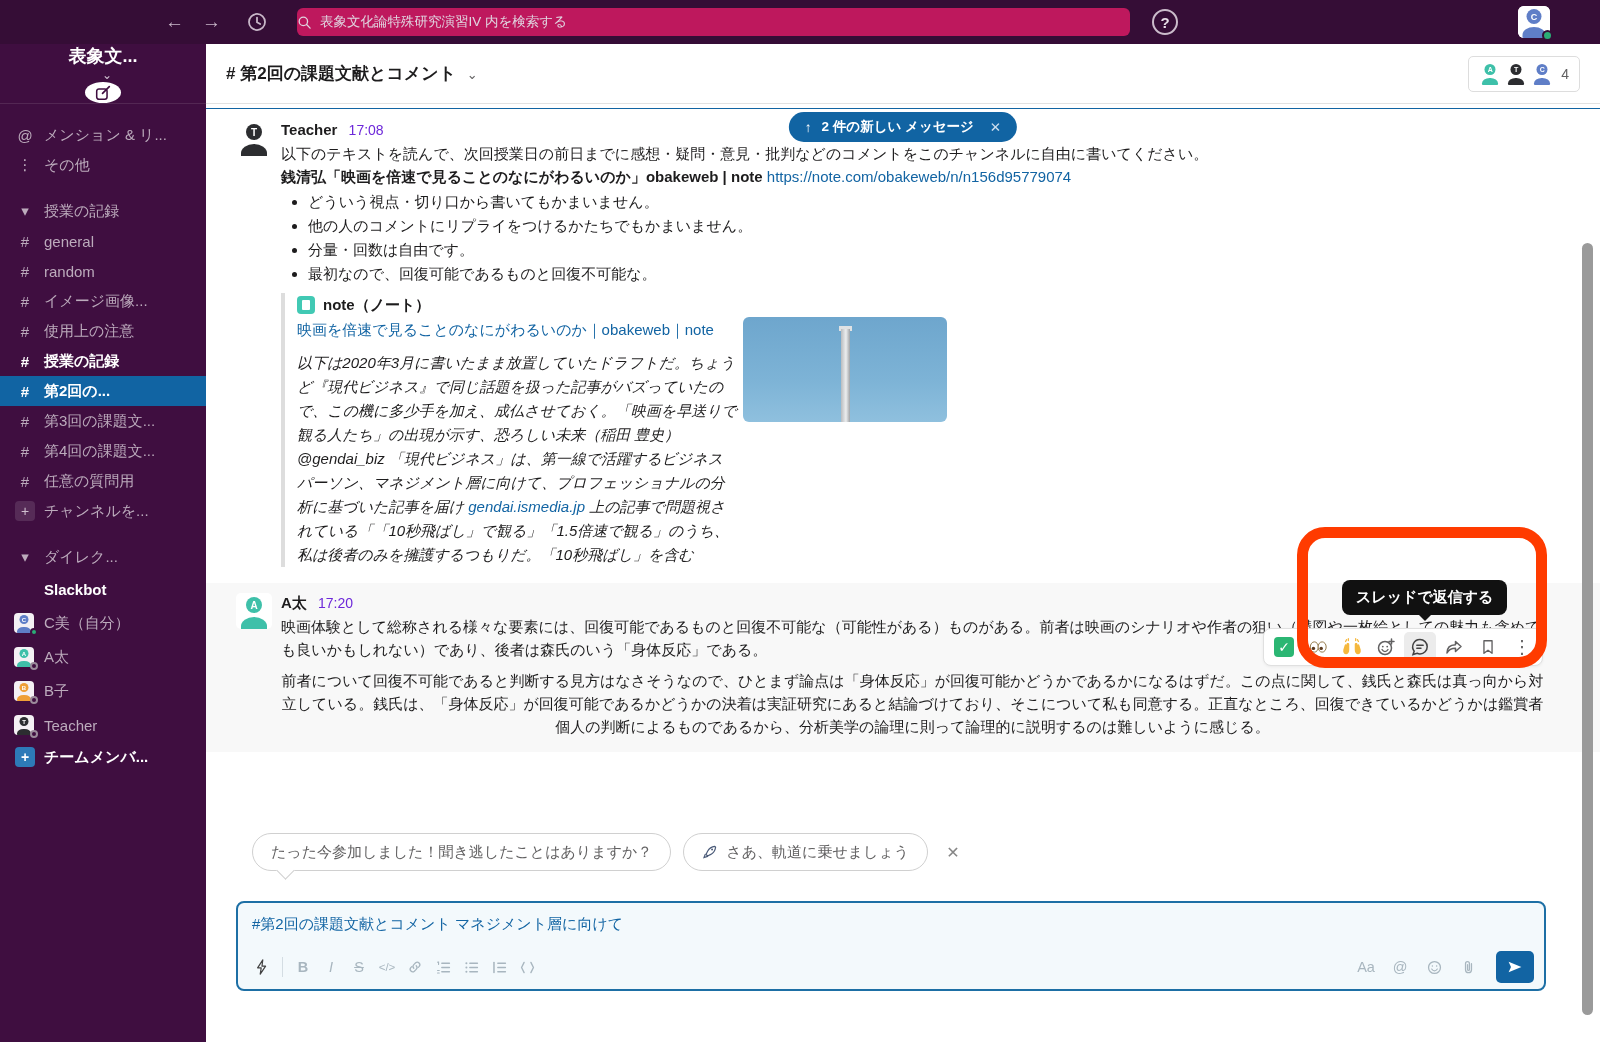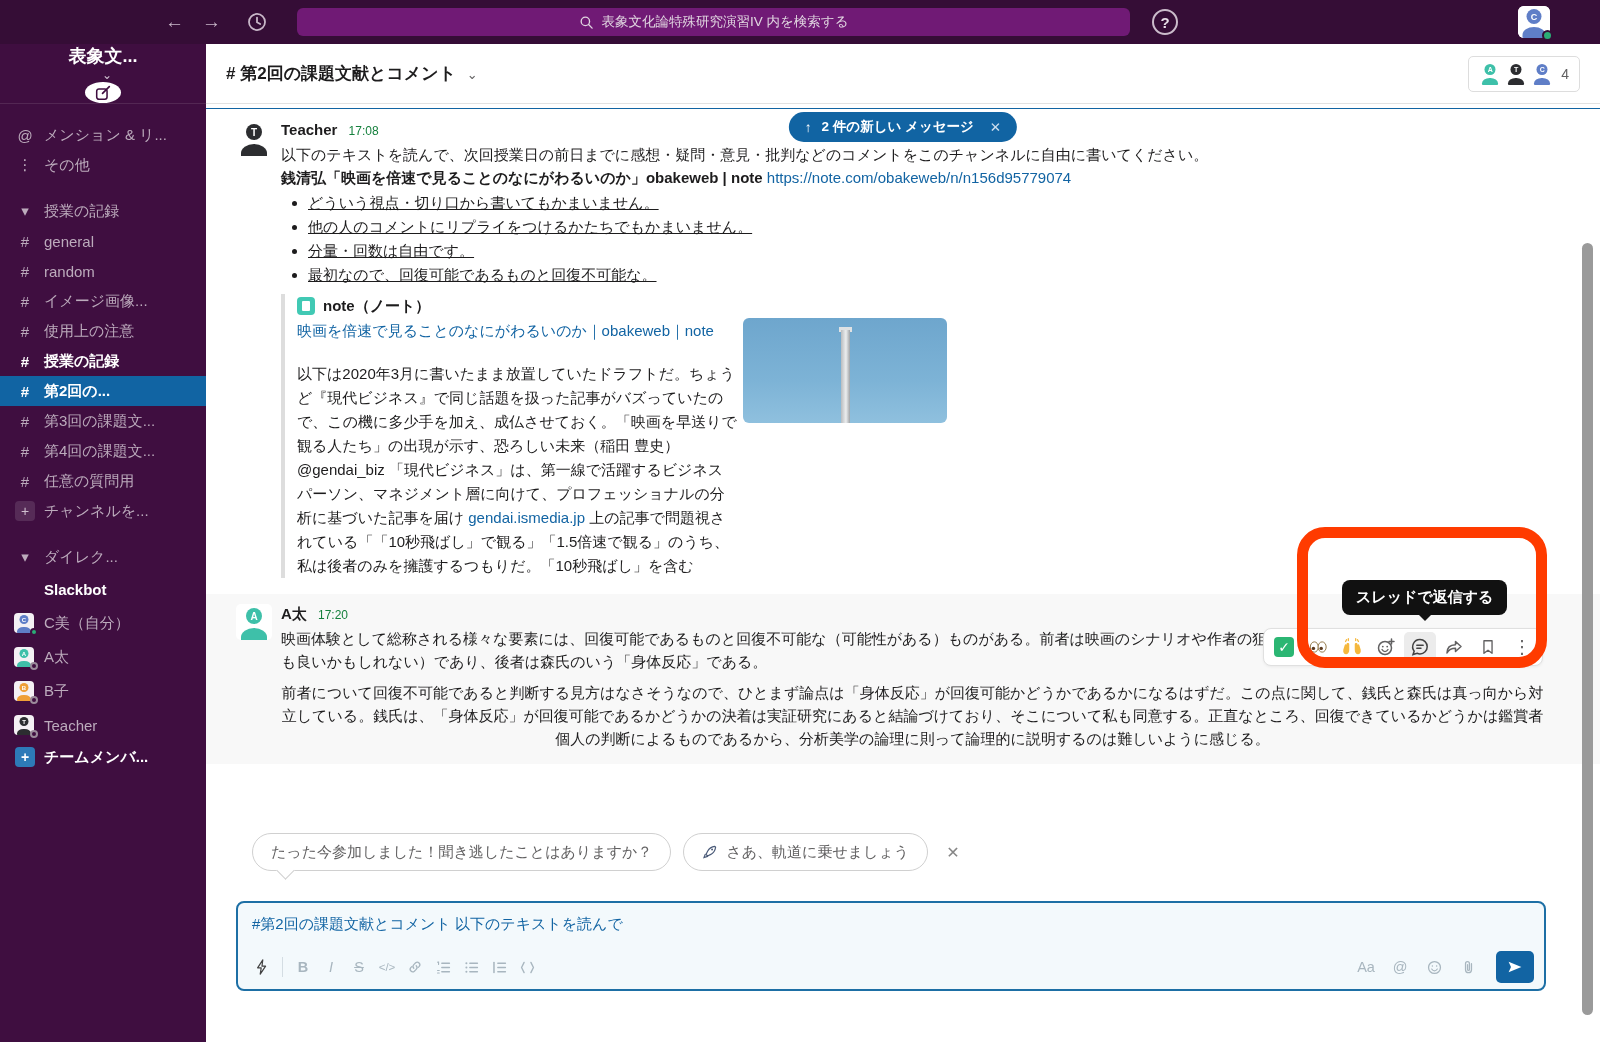--- a/index.html
+++ b/index.html
@@ -5,21 +5,21 @@
   * { margin:0; padding:0; box-sizing:border-box; }
   html,body { width:1600px; height:1042px; overflow:hidden; }
   body { font-family:"Liberation Sans","DejaVu Sans",sans-serif; color:#1d1c1d; background:#fff; }
   #app { position:relative; width:1600px; height:1042px; overflow:hidden; background:#fff; }
 
   
   .topbar { position:absolute; top:0; left:0; width:1600px; height:44px; background:#350d36; display:flex; align-items:center; z-index:30; }
   .topbar .nav-arrows { position:absolute; left:165px; display:flex; gap:18px; color:#c9b8c9; font-size:19px; }
   .topbar .nav-arrows span { cursor:pointer; }
   .history-icon { position:absolute; left:246px; color:#c9b8c9; }
-  .search-bar { position:absolute; left:297px; width:833px; height:28px; background:#701a75; border-radius:6px; display:flex; align-items:center; justify-content:center; gap:8px; color:#e0d5e0; font-size:13.5px; cursor:text; }
+  .search-bar { position:absolute; left:297px; width:833px; height:28px; background:#be185d; border-radius:6px; display:flex; align-items:center; gap:8px; color:#e0d5e0; font-size:13.5px; cursor:text; }
   .help-btn { position:absolute; left:1152px; width:26px; height:26px; border:2px solid #cbbccb; border-radius:50%; color:#e8dfe8; font-size:15px; font-weight:700; display:flex; align-items:center; justify-content:center; cursor:pointer; }
   .topbar-avatar { position:absolute; left:1518px; top:6px; width:32px; height:32px; background:#fff; border-radius:6px; cursor:pointer; }
   .topbar-avatar .presence { position:absolute; right:-3px; bottom:-3px; width:11px; height:11px; border-radius:50%; background:#2bac76; border:2px solid #350d36; }
 
   
   .sidebar { position:absolute; top:44px; left:0; width:206px; height:998px; background:#3f0e40; color:#bcabbc; font-size:15px; z-index:20; }
   .ws-header { height:60px; display:flex; align-items:center; padding:0 14px; border-bottom:1px solid #532753;flex-direction:column; }
   .ws-name { color:#fff; font-weight:700; font-size:18px; }
   .ws-chevron { color:#cfc0cf; font-size:12px; margin-left:8px; flex:1; }
   .compose-btn { width:36px; height:36px; background:#fff; border-radius:50%; display:flex; align-items:center; justify-content:center; color:#3f0e40; cursor:pointer; }
@@ -68,36 +68,36 @@
   .unread-line { position:absolute; top:4px; left:0; width:100%; height:1px; background:#1164a3; }
   .new-msg-pill { position:absolute; top:8px; left:50%; transform:translateX(-50%); height:30px; background:#1164a3; color:#fff; border-radius:16px; display:flex; align-items:center; padding:0 16px; font-size:13.5px; font-weight:700; gap:10px; z-index:15; cursor:pointer; }
   .new-msg-pill .close { font-weight:400; color:#cfe0ef; cursor:pointer; margin-left:6px; }
 
   .message { display:flex; padding:10px 56px 6px 30px; }
   .message.highlight { background:#f8f8f8; }
   .msg-avatar { flex:none; margin-right:9px; }
   .msg-body { flex:1; min-width:0; font-size:15px; line-height:23px; }
   .msg-meta { line-height:20px; margin-bottom:2px; }
   .msg-author { font-weight:900; font-size:15px; color:#1d1c1d; }
-  .msg-time { font-size:12px; color:#15803d; margin-left:7px; }
+  .msg-time { font-size:14px; color:#6d28d9; margin-left:7px; }
   .link { color:#1264a3; text-decoration:none; cursor:pointer; }
   .ref-line { margin-top:0; }
   .notes-head { margin-top:8px; }
   .msg-body ul { margin:2px 0 0 27px; }
-  .msg-body li { margin:1px 0;text-decoration:underline; }
+  .msg-body li { margin:1px 0; }
   .para { margin-top:8px;text-align:center; }
 
   
   .attach { display:flex; margin-top:8px; border-left:4px solid #ddd; padding-left:12px; }
   .attach-text { width:440px; flex:none; }
   .attach-provider { display:flex; align-items:center; gap:8px; font-weight:700; font-size:15px; }
   .note-icon { width:18px; height:18px; border-radius:4px; background:#41c9b4; position:relative; flex:none; }
   .note-icon::after { content:""; position:absolute; left:5px; top:4px; width:8px; height:10px; background:#fff; border-radius:1px; }
   .attach-title { margin-top:2px; color:#1264a3; cursor:pointer; }
-  .attach-body { margin-top:20px; line-height:24px; }
+  .attach-body { margin-top:10px; line-height:24px;font-style:italic; }
   .attach-thumb { width:204px; height:105px; border-radius:6px; margin-left:6px; margin-top:24px; flex:none; background:linear-gradient(180deg,#6ea6cd 0%,#7db3d6 60%,#8fc0de 100%); position:relative; overflow:hidden; cursor:pointer; }
   .attach-thumb .chimney { position:absolute; left:98px; top:12px; width:9px; height:93px; background:linear-gradient(90deg,#b9bcbf,#eceeef 55%,#9fa3a7); }
   .attach-thumb .chimney-top { position:absolute; left:96px; top:9px; width:13px; height:5px; background:#dfe2e4; }
 
   
   .hover-toolbar { position:absolute; left:1057px; top:524px; height:38px; background:#fff; border:1px solid #e0e0e0; border-radius:8px; display:flex; align-items:center; padding:0 4px; gap:2px; z-index:16; box-shadow:0 1px 3px rgba(0,0,0,.06); }
   .ht-btn { width:32px; height:30px; border-radius:5px; display:flex; align-items:center; justify-content:center; cursor:pointer; color:#616061; font-size:18px; }
   .ht-btn.hovered { background:#ececec; }
   .check-emoji { width:20px; height:20px; background:#2bb673; border-radius:4px; color:#fff; font-size:14px; font-weight:700; display:flex; align-items:center; justify-content:center; }
   .tooltip { position:absolute; left:1136px; top:476px; background:#111; color:#fff; font-size:15px; font-weight:700; padding:8px 14px; border-radius:8px; z-index:17; white-space:nowrap; }
@@ -423,21 +423,21 @@
             <path d="M4 13l-1.5 4L7 15.5" fill="none" stroke="#4a5a78" stroke-width="1.5" stroke-linecap="round"></path>
             <circle cx="12.6" cy="6.8" r="1.2" fill="#4a5a78"></circle>
           </svg>
       </span>
       <span>さあ、軌道に乗せましょう</span>
     </div>
     <span class="chips-close">✕</span>
   </div>
 
   <div class="composer">
-    <div class="composer-input">#第2回の課題文献とコメント 以下のテキストを読んで</div>
+    <div class="composer-input">#第2回の課題文献とコメント マネジメント層に向けて</div>
     <div class="composer-toolbar">
       <span class="fmt-btn dark">
         <svg width="16" height="16" viewBox="0 0 20 20">
             <path d="M11 1 4.5 11H9l-1.2 8L14.5 9H10z" fill="none" stroke="#424242" stroke-width="1.5" stroke-linejoin="round"></path>
           </svg>
       </span>
       <span class="fmt-divider"></span>
       <span class="fmt-btn" style="font-weight:700">B</span>
       <span class="fmt-btn" style="font-style:italic">I</span>
       <span class="fmt-btn strike">S</span>

